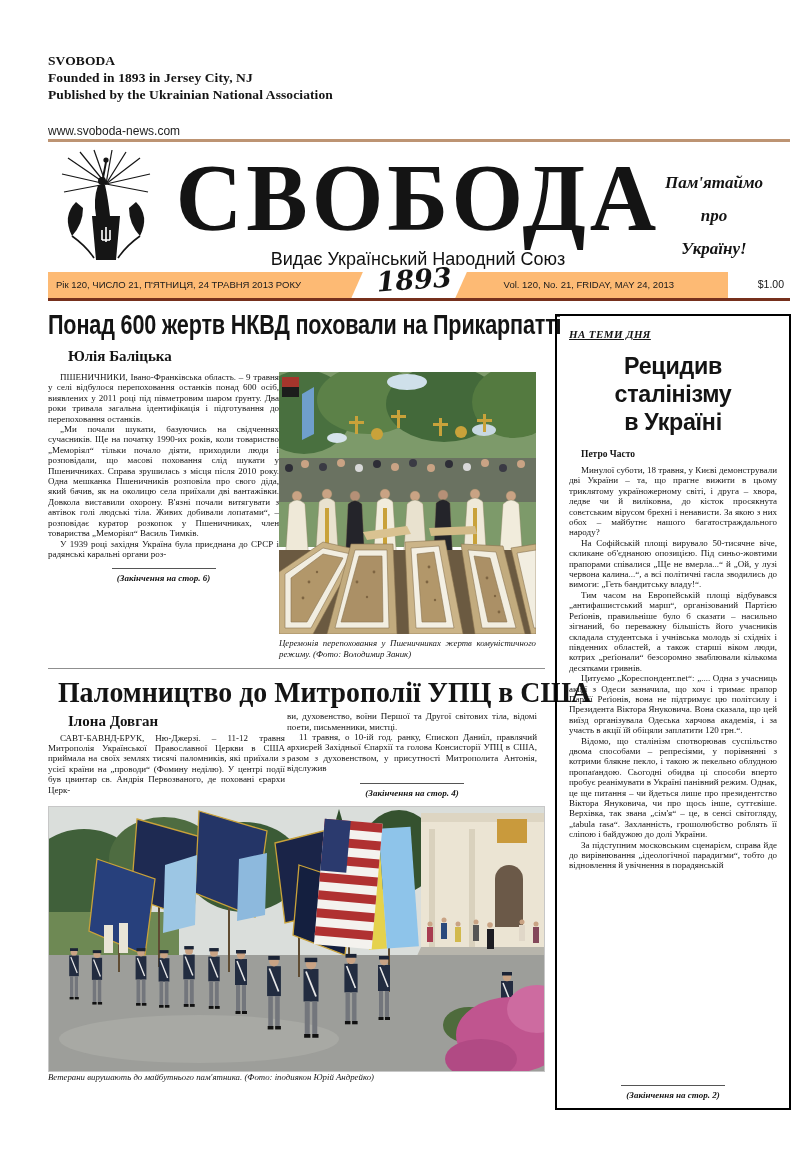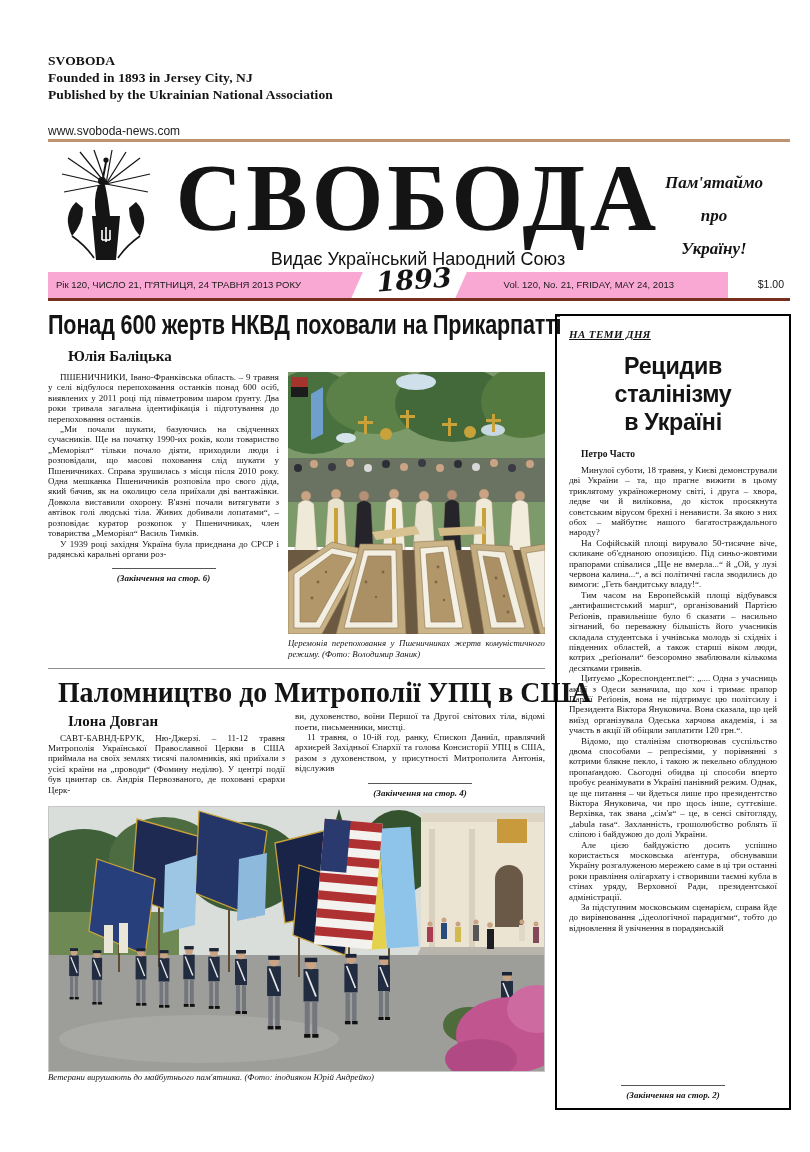--- a/index.html
+++ b/index.html
@@ -18,50 +18,50 @@
   .emblem { position:absolute; left:8px; top:2px; width:100px; height:116px; }
   .mast-title { position:absolute; left:118px; top:2px; width:504px; text-align:center;
     font-family:"Liberation Serif",serif; font-weight:bold; font-size:92px; line-height:96px; letter-spacing:4px;
     transform:scaleY(1.04); transform-origin:top center; white-space:nowrap; }
   .mast-sub { position:absolute; left:118px; top:103px; width:504px; text-align:center;
     font-family:"Liberation Sans",sans-serif; font-size:18px; color:#111; }
   .mast-slogan { position:absolute; right:0; top:20px; width:152px; text-align:center;
     font-style:italic; font-weight:bold; font-size:17px; line-height:33px; }
 
   
-  .dateband { position:absolute; left:48px; top:272px; width:742px; height:26px; background:#f9a8d4; }
+  .dateband { position:absolute; left:48px; top:272px; width:742px; height:26px; background:#fdba74; }
   .db-left { position:absolute; left:8px; top:7px; font-family:"Liberation Sans",sans-serif; font-size:9.5px; color:#1a1a1a; }
   .db-right { position:absolute; right:116px; top:7px; font-family:"Liberation Sans",sans-serif; font-size:9.5px; color:#1a1a1a; }
   .db-price { position:absolute; right:0; top:0; width:62px; height:26px; background:#fff;
     font-family:"Liberation Sans",sans-serif; font-size:10.5px; padding:6px 6px 0 0; text-align:right; }
   .db-year-wrap { position:absolute; left:310px; top:-7px; width:104px; height:36px; background:#fff;
     transform:skewX(-24deg); border-radius:4px; }
   .db-year { position:absolute; left:318px; top:-8px; width:96px; text-align:center;
     font-family:"DejaVu Serif",serif; font-style:italic; font-weight:bold; font-size:27px; transform:rotate(-4deg); }
   .rule-dark { position:absolute; left:48px; top:298px; width:742px; height:3px; background:#76301d; }
 
   
   .main-col { position:absolute; left:48px; top:310px; width:497px; }
   .a1-headline { font-family:"Liberation Sans",sans-serif; font-weight:bold; font-size:27px; line-height:31px;
     letter-spacing:-0.2px; white-space:nowrap; transform:scaleX(0.80); transform-origin:left; }
   .byline { font-weight:bold; font-size:15px; margin:7px 0 0 20px; }
-  .a1-body { display:flex; gap:9px; margin-top:7px; }
+  .a1-body { display:flex; margin-top:7px; }
   .bodytext { font-size:9px; line-height:10.4px; text-align:justify; }
   .bodytext p { text-indent:12px; }
   .bodytext p.no-indent { text-indent:0; }
   .a1-text { width:231px; }
   .photo-col { width:257px; }
   .caption { font-style:italic; font-size:8.8px; line-height:10.6px; text-align:justify; margin-top:4px; }
   .cont-rule { width:104px; height:1px; background:#555; margin:9px auto 4px; }
   .cont { text-align:center; font-weight:bold; font-style:italic; font-size:9px; }
   .sep { height:1px; background:#8f8f8f; margin:9px 0 7px; }
 
   .a2-headline { font-family:"Liberation Serif",serif; font-weight:bold; font-size:29px; line-height:33px;
     text-align:center; white-space:nowrap; transform:scaleX(0.96); transform-origin:center; }
-  .a2-cols { display:flex; gap:10px; margin-top:2px; }
+  .a2-cols { display:flex; gap:2px; margin-top:2px; }
   .a2-col1 { width:237px; }
   .a2-col2 { width:250px; }
   .a2-col1 .byline { margin:5px 0 6px 20px; }
   .photo2-wrap { margin-top:8px; border:1px solid #c7c7c7; width:497px; }
   .caption2 { font-style:italic; font-size:8.8px; }
 
   
   .sidebar { position:absolute; left:555px; top:314px; width:236px; height:796px;
     border:2px solid #000; padding:12px 12px 8px; display:flex; flex-direction:column; }
   .sb-label { font-weight:bold; font-style:italic; font-size:11px; letter-spacing:.4px; text-decoration:underline; }
@@ -367,20 +367,19 @@
     <div>Рецидив сталінізму</div>
     <div>в Україні</div>
   </div>
   <div class="sb-byline">Петро Часто</div>
   <div class="sb-body bodytext">
     <p>Минулої суботи, 18 травня, у Києві демонстрували дві України – та, що прагне вижити в цьому триклятому україножерному світі, і друга – хвора, ледве чи й виліковна, до кісток просякнута совєтським вірусом брехні і ненависти. За якою з них обох – майбутнє нашого багатостраждального народу?</p>
     <p>На Софійській площі вирувало 50-тисячне віче, скликане об'єднаною опозицією. Під синьо-жовтими прапорами співалися „Ще не вмерла...“ й „Ой, у лузі червона калина...“, а всі політичні гасла зводились до вимоги: „Геть бандитську владу!“.</p>
     <p>Тим часом на Европейській площі відбувався „антифашистський марш“, організований Партією Реґіонів, правильніше було б сказати – насильно зігнаний, бо переважну більшість його учасників складала студентська і учнівська молодь зі східніх і південних областей, а також старші віком люди, котрих „реґіонали“ безсоромно зваблювали кількома десятками гривнів.</p>
     <p>Цитуємо „Кореспондент.net“: „.... Одна з учасниць акції з Одеси зазначила, що хоч і тримає прапор Партії Реґіонів, вона не підтримує цю політсилу і Президента Віктора Януковича. Вона сказала, що цей виїзд організувала Одеська харчова академія, і за участь в акції їй обіцяли заплатити 120 грн.“.</p>
     <p>Відомо, що сталінізм спотворював суспільство двома способами – репресіями, у порівнянні з котрими блякне пекло, і такою ж пекельно облудною пропаґандою. Сьогодні обидва ці способи вперто пробує реанімувати в Україні панівний режим. Однак, це ще питання – чи йдеться лише про президентство Віктора Януковича, чи про щось інше, суттєвіше. Верхівка, так звана „сім'я“ – це, в сенсі світогляду, „tabula rasa“. Захланність, грошолюбство роблять її сліпою і байдужою до долі України.</p>
-    <p>Але цією байдужістю досить успішно користається московська аґентура, обснувавши Україну розгалуженою мережею саме в ці три останні роки правління олігархату і створивши таємні кубла в стінах уряду, Верховної Ради, президентської адміністрації.</p>
     <p>За підступним московським сценарієм, справа йде до вирівнювання „ідеологічної парадигми“, тобто до відновлення й увічнення в порадянській</p>
   </div>
   <div class="sb-cont">
     <div class="cont-rule"></div>
     <div class="cont">(Закінчення на стор. 2)</div>
   </div>
 </div>
 
 </body></html>

